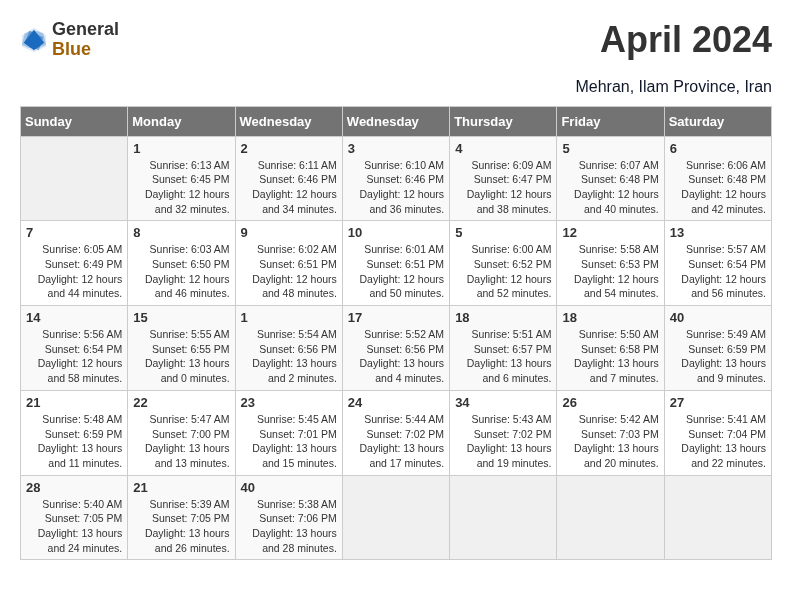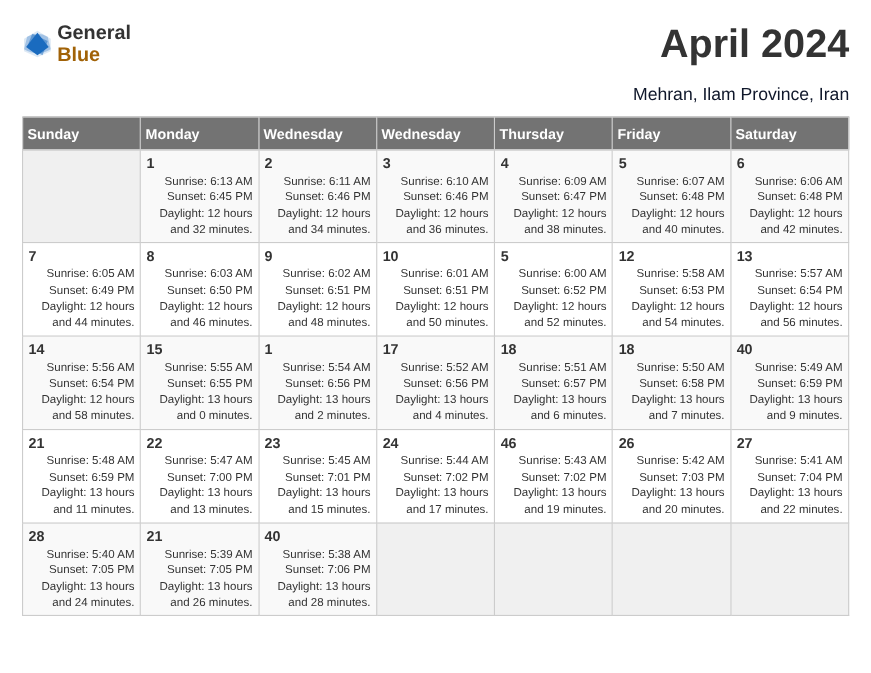--- a/index.html
+++ b/index.html
@@ -221,21 +221,21 @@
         </td>
         <td>
           <div class="day-number">23</div>
           <div class="day-info">Sunrise: 5:45 AM<br>Sunset: 7:01 PM<br>Daylight: 13 hours and 15 minutes.</div>
         </td>
         <td>
           <div class="day-number">24</div>
           <div class="day-info">Sunrise: 5:44 AM<br>Sunset: 7:02 PM<br>Daylight: 13 hours and 17 minutes.</div>
         </td>
         <td>
-          <div class="day-number">46</div>
+          <div class="day-number">34</div>
           <div class="day-info">Sunrise: 5:43 AM<br>Sunset: 7:02 PM<br>Daylight: 13 hours and 19 minutes.</div>
         </td>
         <td>
           <div class="day-number">26</div>
           <div class="day-info">Sunrise: 5:42 AM<br>Sunset: 7:03 PM<br>Daylight: 13 hours and 20 minutes.</div>
         </td>
         <td>
           <div class="day-number">27</div>
           <div class="day-info">Sunrise: 5:41 AM<br>Sunset: 7:04 PM<br>Daylight: 13 hours and 22 minutes.</div>
         </td>

